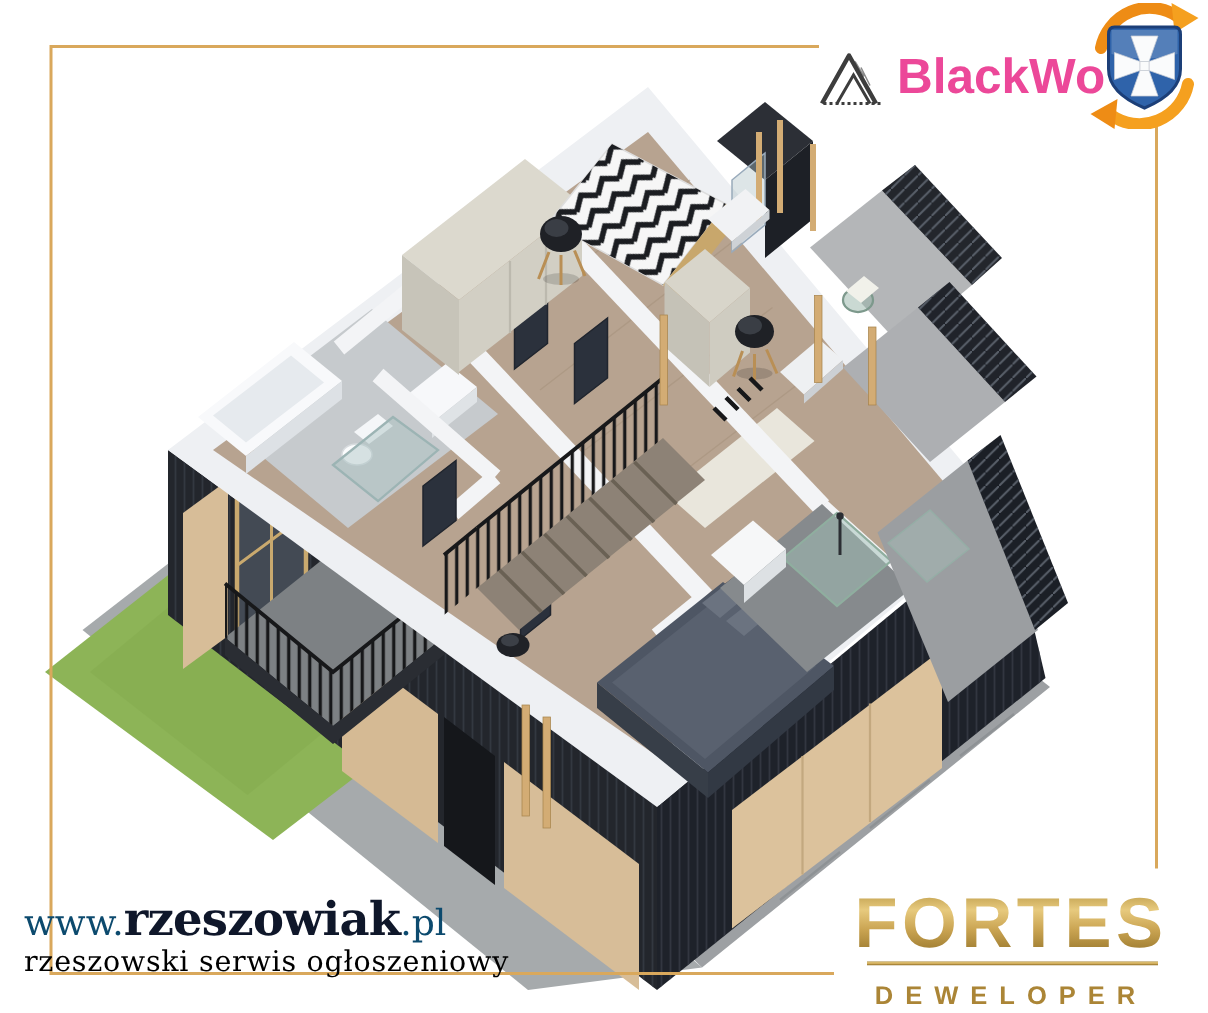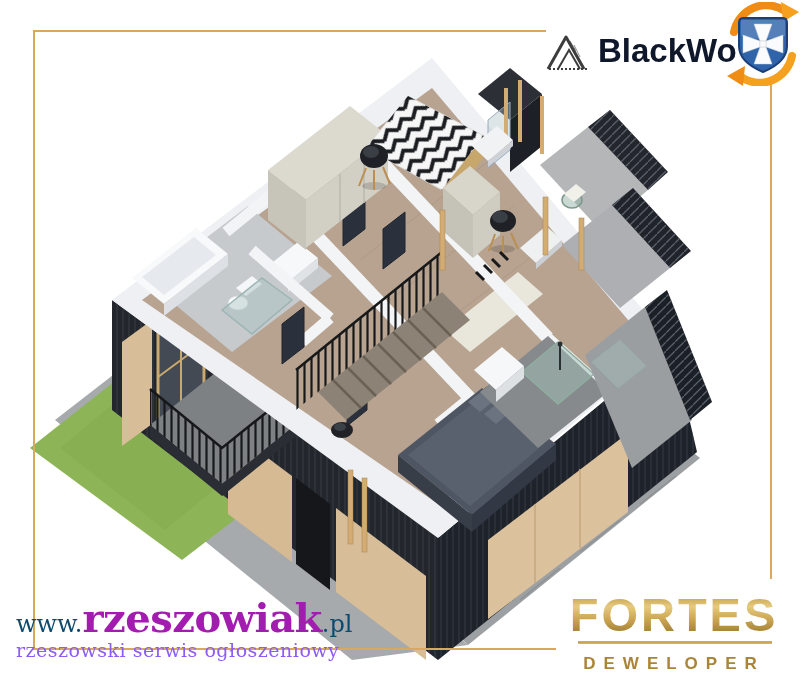--- a/index.html
+++ b/index.html
@@ -3,29 +3,29 @@
 <meta charset="utf-8">
 <style>
   html,body{margin:0;padding:0;background:#ffffff;}
   #canvas{position:relative;width:805px;height:675px;overflow:hidden;background:#ffffff;
           font-family:"Liberation Sans",sans-serif;}
   #plan-svg{position:absolute;left:0;top:0;z-index:1;}
   #frame{position:absolute;left:33px;top:30px;width:735px;height:616px;
          border:2px solid #d9a85c;z-index:2;}
   .logo-box{position:absolute;background:#ffffff;z-index:3;}
   #blackwood-box{left:546px;top:18px;width:259px;height:66px;display:flex;align-items:center;}
-  #blackwood-label{font-size:33px;font-weight:700;color:#0f172a;letter-spacing:0;margin-left:6px;
+  #blackwood-label{font-size:33px;font-weight:700;color:#ec4899;letter-spacing:0;margin-left:6px;
                    font-family:"Liberation Sans",sans-serif;white-space:nowrap;}
   #badge{position:absolute;left:721px;top:2px;width:84px;height:84px;z-index:4;}
   #rzeszowiak-box{position:absolute;left:16px;top:598px;z-index:3;line-height:1;white-space:nowrap;}
   #rzeszowiak-box .l1{font-family:"DejaVu Serif",serif;}
   .wm-prefix,.wm-tld{font-size:24px;color:#0c4a6e;}
-  .wm-name{font-size:40px;font-weight:700;color:#a21caf;letter-spacing:-0.5px;}
+  .wm-name{font-size:31px;font-weight:700;color:#0f172a;letter-spacing:-0.5px;}
   .wm-tagline{display:block;margin-top:3px;font-family:"DejaVu Serif",serif;
-              font-size:19px;color:#8b5cf6;letter-spacing:0.5px;}
+              font-size:19px;color:#000000;letter-spacing:0.5px;}
   #fortes-box{left:556px;top:579px;width:249px;height:109px;}
 </style>
 </head>
 <body>
 
 <div id="canvas">
 
 <svg id="plan-svg" width="805" height="675" viewBox="0 0 805 675">
   <defs>
     <pattern id="pat-slats" width="6" height="10" patternUnits="userSpaceOnUse">

